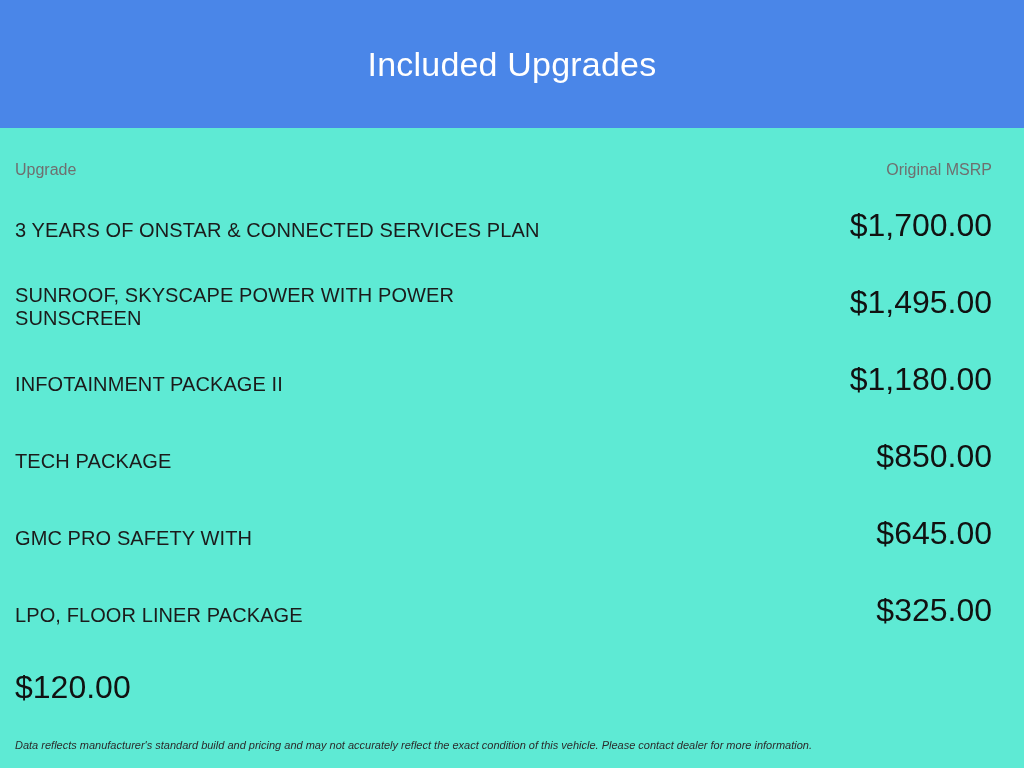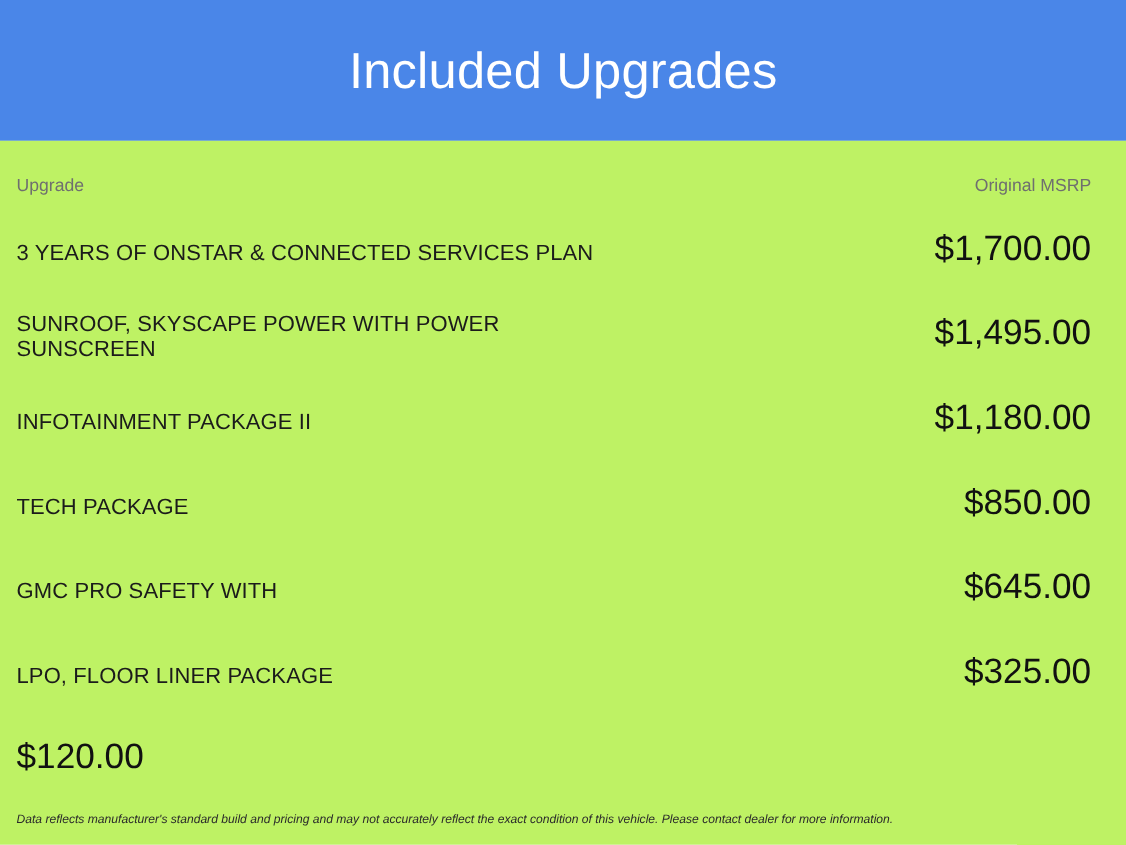--- a/index.html
+++ b/index.html
@@ -27,35 +27,35 @@
   .header-banner {
     height: 128px;
     min-height: 128px;
     background: #4a86e8;
     display: flex;
     align-items: center;
     justify-content: center;
   }
   .header-title {
     color: #ffffff;
-    font-size: 46px;
+    font-size: 34px;
     font-weight: 400;
     letter-spacing: 0.2px;
     line-height: 1;
     text-align: center;
   }
 
   
   .content {
     flex: 1 1 auto;
     display: flex;
     flex-direction: column;
     padding: 0 32px 0 15px;
     box-sizing: border-box;
-    background: #bef264;
+    background: #5eead4;
   }
 
   .table-head {
     display: flex;
     align-items: center;
     justify-content: space-between;
     height: 44px;
     padding-top: 20px;
     box-sizing: content-box;
   }

